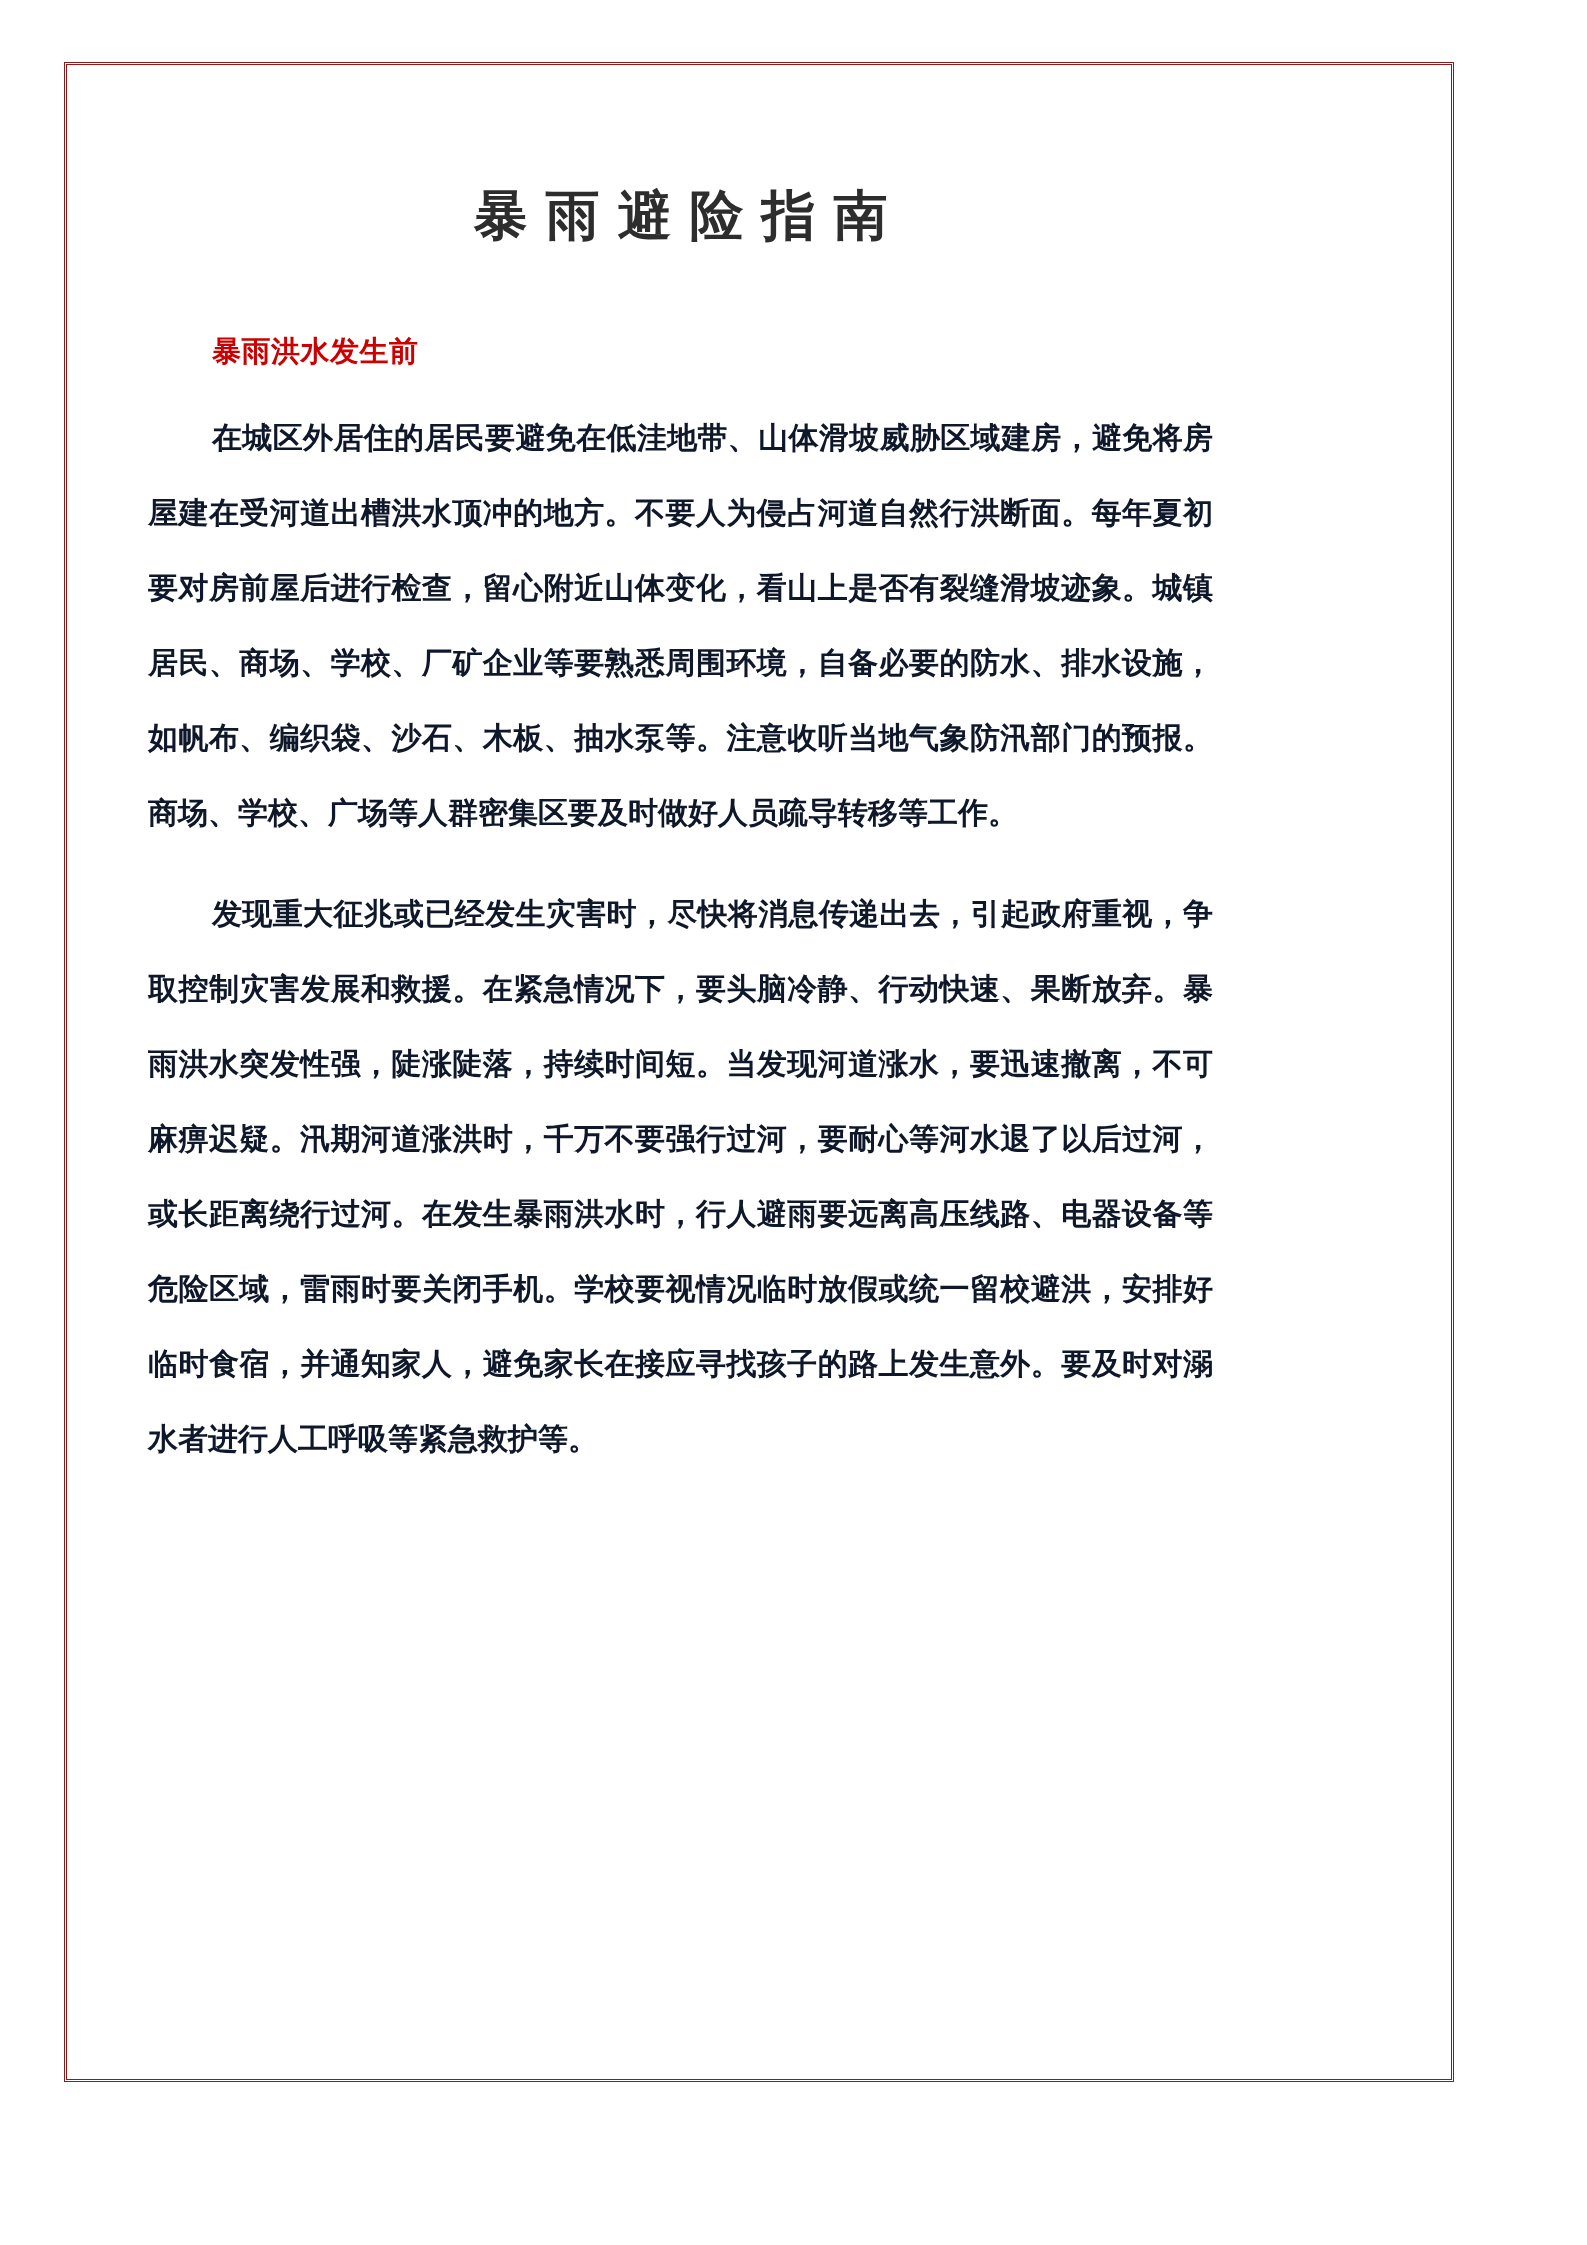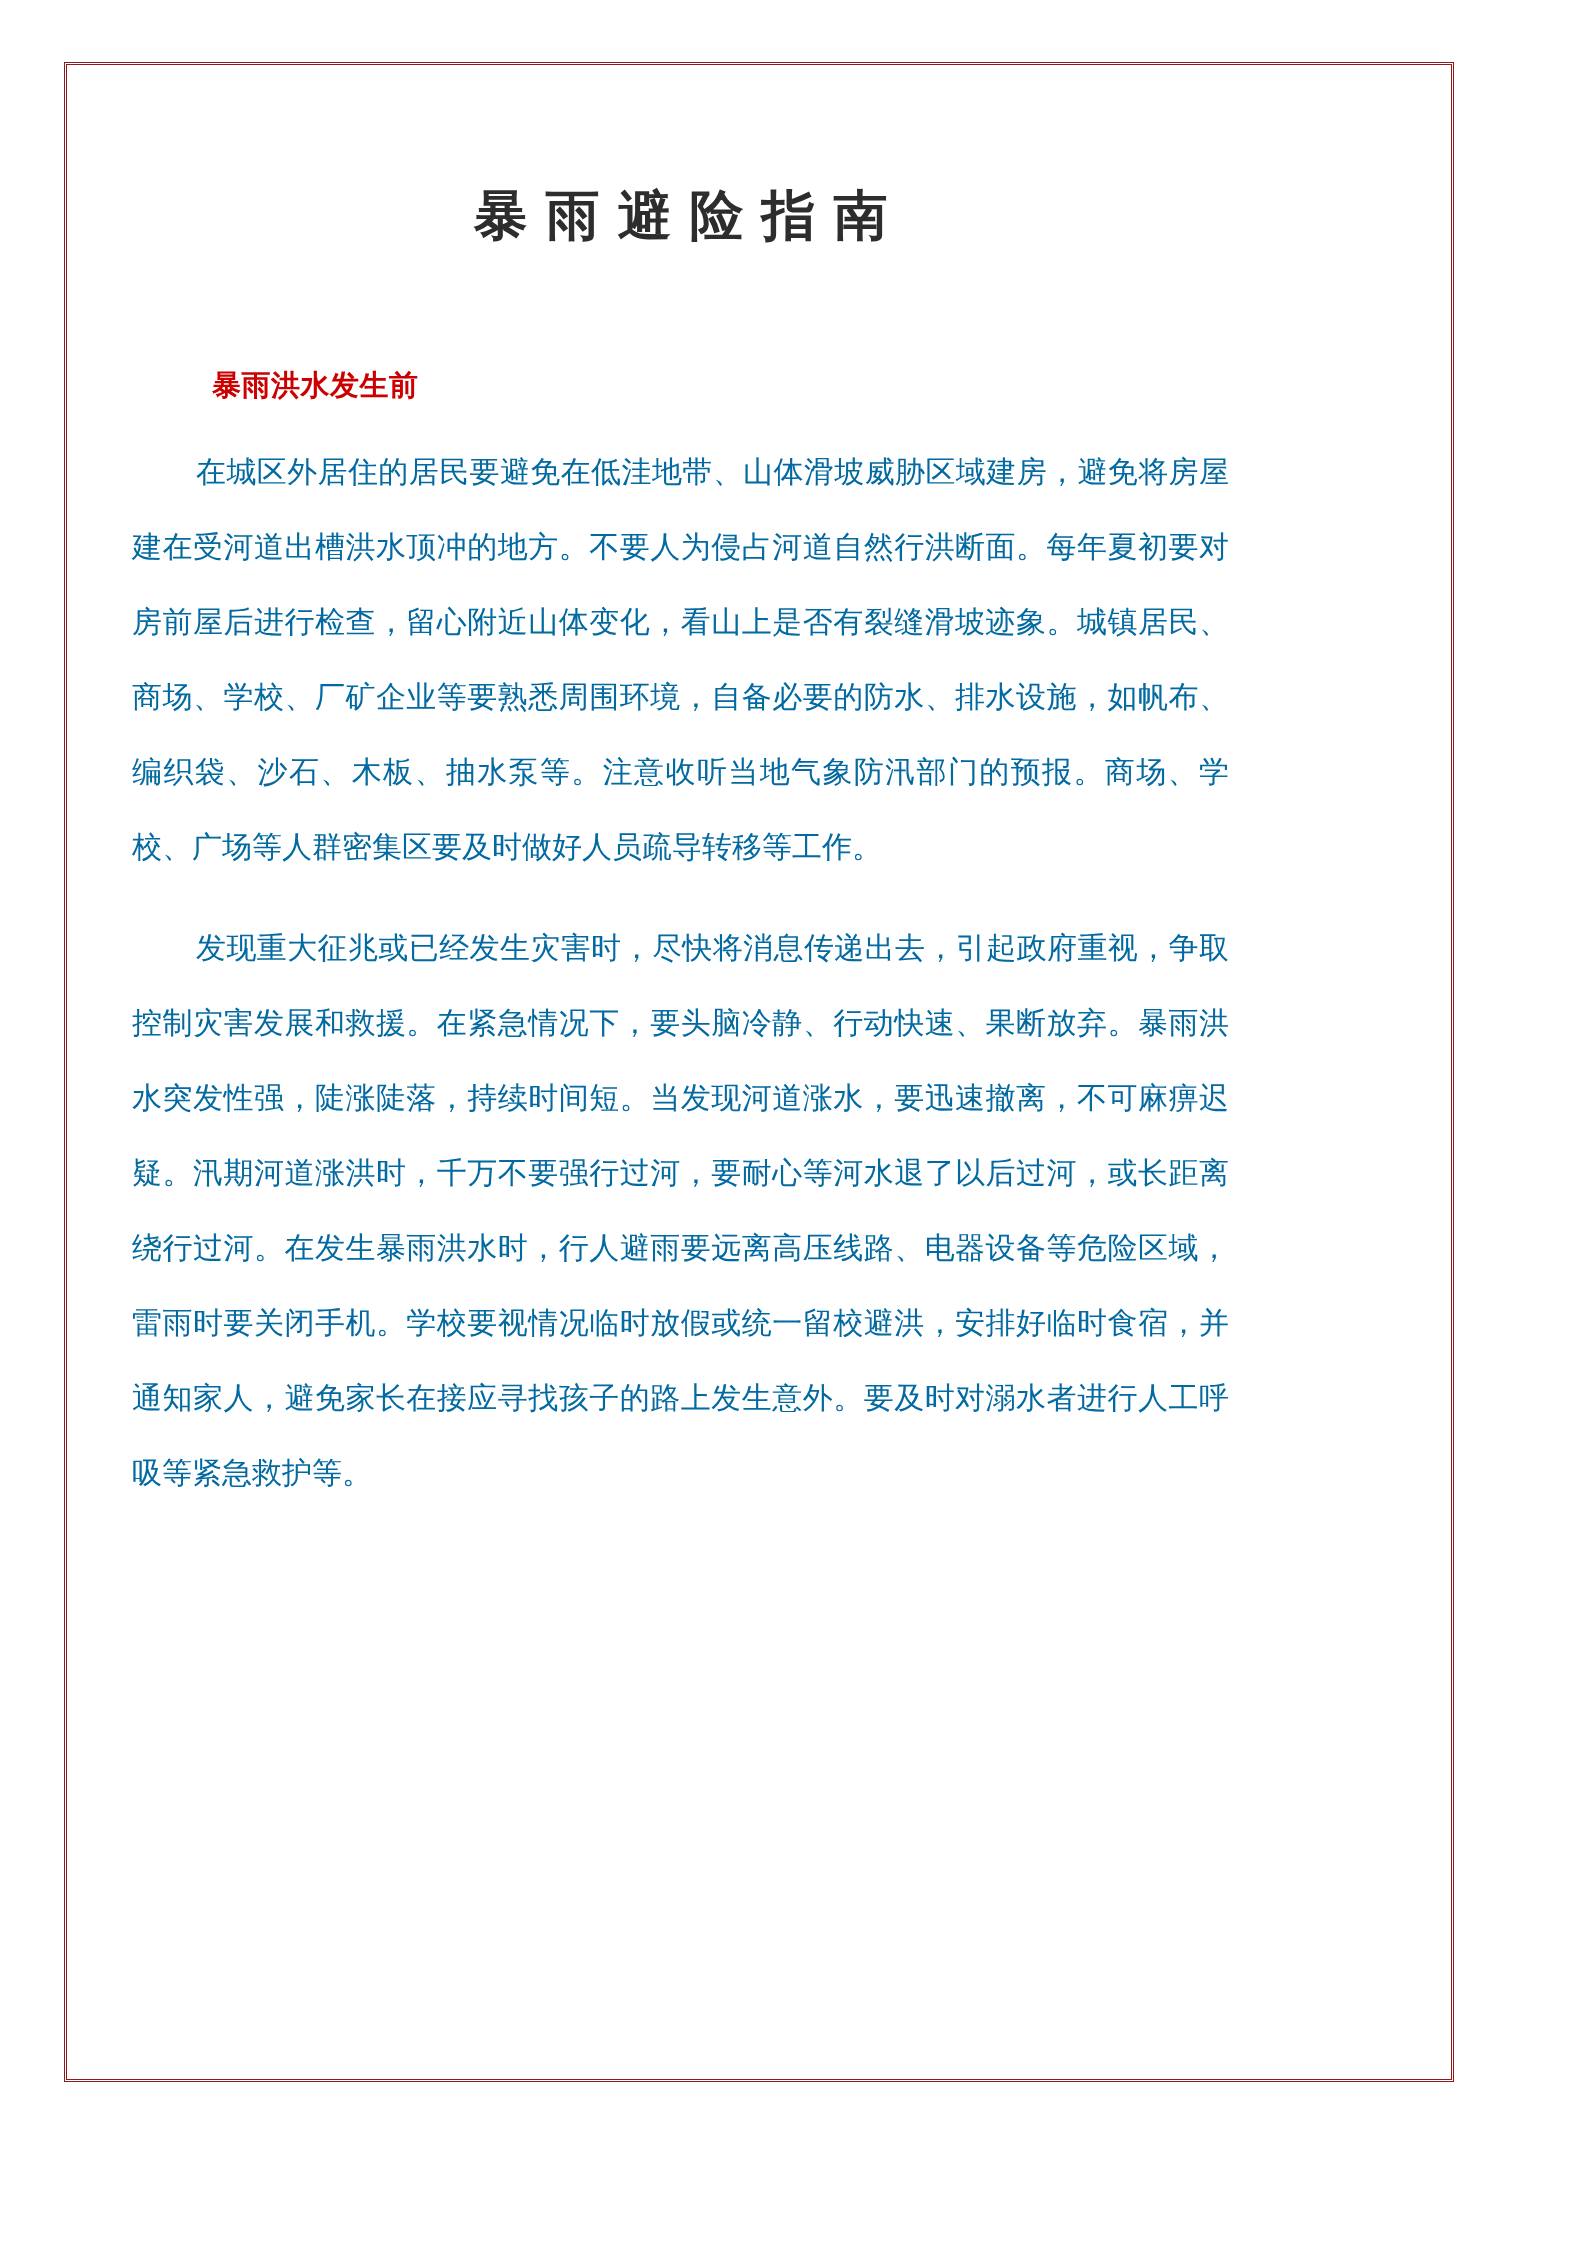--- a/index.html
+++ b/index.html
@@ -49,33 +49,34 @@
   }
   .section-heading {
     color: #cc0000;
     font-size: 29px;
     font-weight: bold;
     margin: 0;
     padding-left: 84px;
     line-height: 1.6;
     letter-spacing: 0.5px;
   }
-  .heading-1 { margin-top: 112px; }
+  .heading-1 { margin-top: 78px; }
   .heading-2 { margin-top: 62px; }
   .heading-3 { margin-top: 62px; }
   .body-paragraph {
     font-size: 30px;
-    color: #0369a1;
+    color: #0f172a;
     line-height: 75px;
     text-align: justify;
     text-justify: inter-ideograph;
     text-indent: 64px;
-    margin: 0;
+    margin: 16px;
     padding: 0 4px;
     letter-spacing: 0px;
+    font-weight: bold;
   }
   .para-1 { margin-top: 26px; }
   .para-2 { margin-top: 26px; }
 </style>
 </head>
 <body>
 
 <div id="page">
 
   <div id="page-border"></div>

